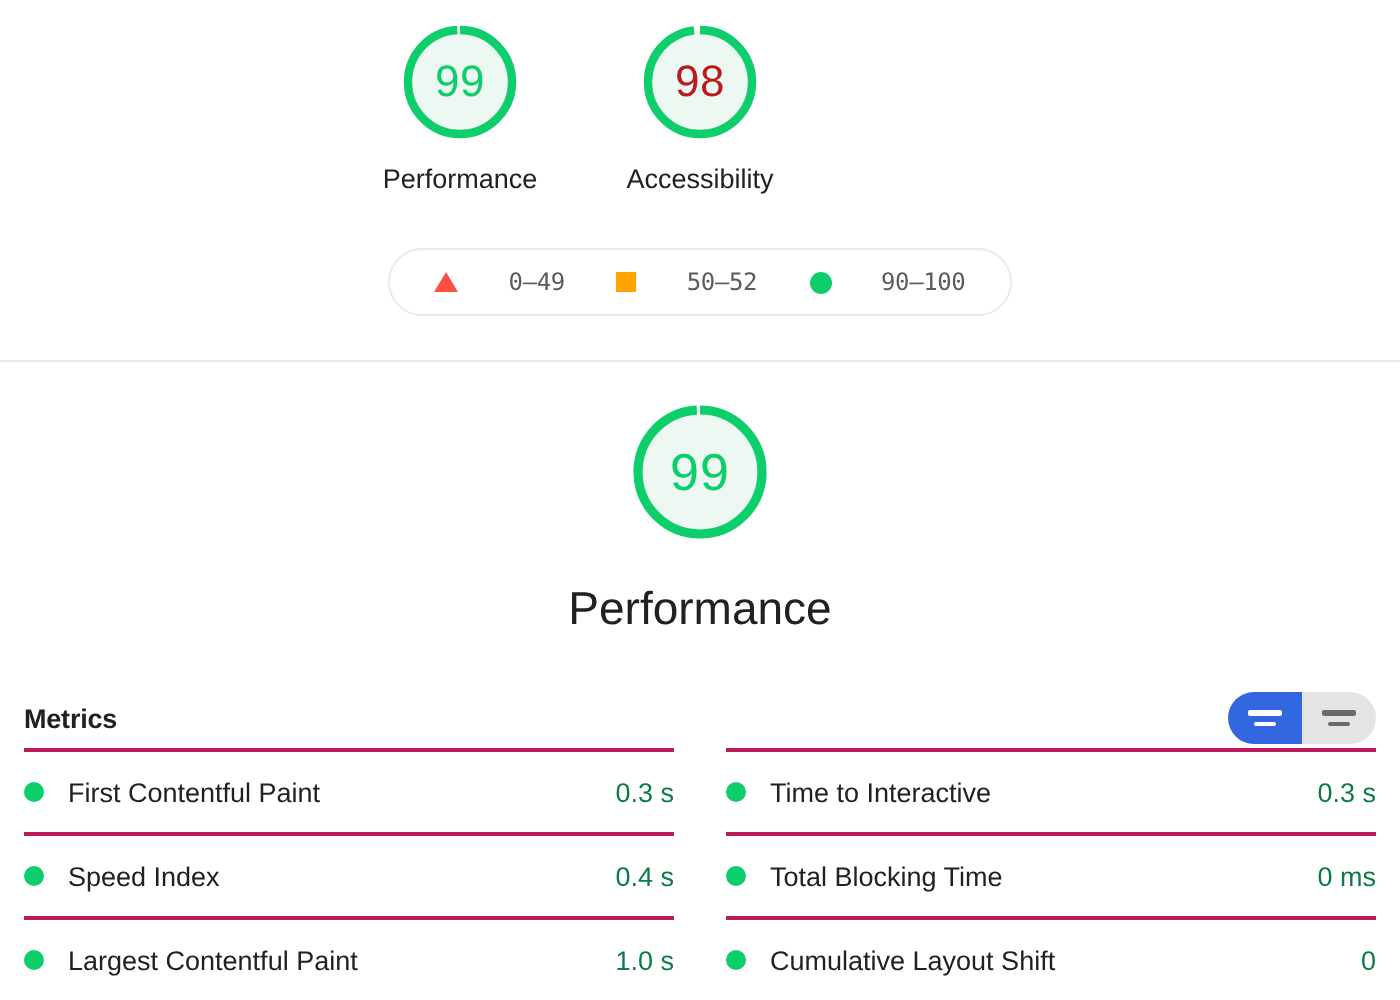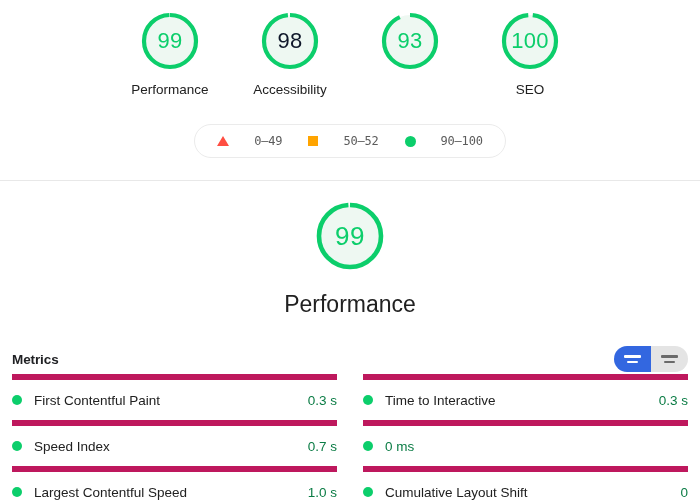--- a/index.html
+++ b/index.html
@@ -203,21 +203,21 @@
     gap: 26px;
   }
   .metrics-col {
     flex: 1 1 0;
     min-width: 0;
   }
   .metric-row {
     display: flex;
     align-items: center;
     height: 40px;
-    border-top: 6px solid #be185d;
+    border-top: 2px solid #be185d;
   }
   .metric-dot {
     width: 10px;
     height: 10px;
     border-radius: 50%;
     background: #0cce6b;
     flex: 0 0 auto;
     margin-right: 12px;
   }
   .metric-name {
@@ -251,45 +251,28 @@
       </div>
       <div class="gauge-label">Performance</div>
     </div>
 
     <div class="gauge-cell">
       <div class="gauge-small">
         <svg viewBox="0 0 62 62">
           <circle cx="31" cy="31" r="26" fill="#eef8f2" stroke="none"></circle>
           <circle class="arc" cx="31" cy="31" r="26" fill="none" stroke="#0cce6b" stroke-width="4.2" stroke-linecap="butt" stroke-dasharray="160.09556162693588 163.36281798666926" stroke-dashoffset="0"></circle>
         </svg>
-        <span class="gauge-num" style="color:#0f172a">98</span>
+        <span class="gauge-num" style="color:#b91c1c">98</span>
       </div>
       <div class="gauge-label">Accessibility</div>
     </div>
 
     <div class="gauge-cell">
-      <div class="gauge-small">
-        <svg viewBox="0 0 62 62">
-          <circle cx="31" cy="31" r="26" fill="#eef8f2" stroke="none"></circle>
-          <circle class="arc" cx="31" cy="31" r="26" fill="none" stroke="#0cce6b" stroke-width="4.2" stroke-linecap="butt" stroke-dasharray="151.92742072760242 163.36281798666926" stroke-dashoffset="0"></circle>
-        </svg>
-        <span class="gauge-num" style="color:#0cce6b">93</span>
-      </div>
-    </div>
-
-    <div class="gauge-cell">
-      <div class="gauge-small">
-        <svg viewBox="0 0 62 62">
-          <circle cx="31" cy="31" r="26" fill="#eef8f2" stroke="none"></circle>
-          <circle class="arc" cx="31" cy="31" r="26" fill="none" stroke="#0cce6b" stroke-width="4.2" stroke-linecap="butt" stroke-dasharray="157.64511935713583 163.36281798666926" stroke-dashoffset="-2.8588493147667124"></circle>
-        </svg>
-        <span class="gauge-num" style="color:#0cce6b">100</span>
-      </div>
-      <div class="gauge-label">SEO</div>
-    </div>
+    </div>
+
 
   </div>
 
   <div class="legend-wrap">
     <div class="legend-pill">
 
       <span class="legend-item">
         <span class="marker-triangle"></span>
         <span class="legend-text">0–49</span>
       </span>
@@ -340,37 +323,38 @@
 
   <div class="metrics-col">
     <div class="metric-row">
       <span class="metric-dot"></span>
       <span class="metric-name">First Contentful Paint</span>
       <span class="metric-value">0.3 s</span>
     </div>
     <div class="metric-row">
       <span class="metric-dot"></span>
       <span class="metric-name">Speed Index</span>
-      <span class="metric-value">0.7 s</span>
-    </div>
-    <div class="metric-row">
-      <span class="metric-dot"></span>
-      <span class="metric-name">Largest Contentful Speed</span>
+      <span class="metric-value">0.4 s</span>
+    </div>
+    <div class="metric-row">
+      <span class="metric-dot"></span>
+      <span class="metric-name">Largest Contentful Paint</span>
       <span class="metric-value">1.0 s</span>
     </div>
   </div>
 
   <div class="metrics-col">
     <div class="metric-row">
       <span class="metric-dot"></span>
       <span class="metric-name">Time to Interactive</span>
       <span class="metric-value">0.3 s</span>
     </div>
     <div class="metric-row">
       <span class="metric-dot"></span>
+      <span class="metric-name">Total Blocking Time</span>
       <span class="metric-value">0 ms</span>
     </div>
     <div class="metric-row">
       <span class="metric-dot"></span>
       <span class="metric-name">Cumulative Layout Shift</span>
       <span class="metric-value">0</span>
     </div>
   </div>
 
 </div>

